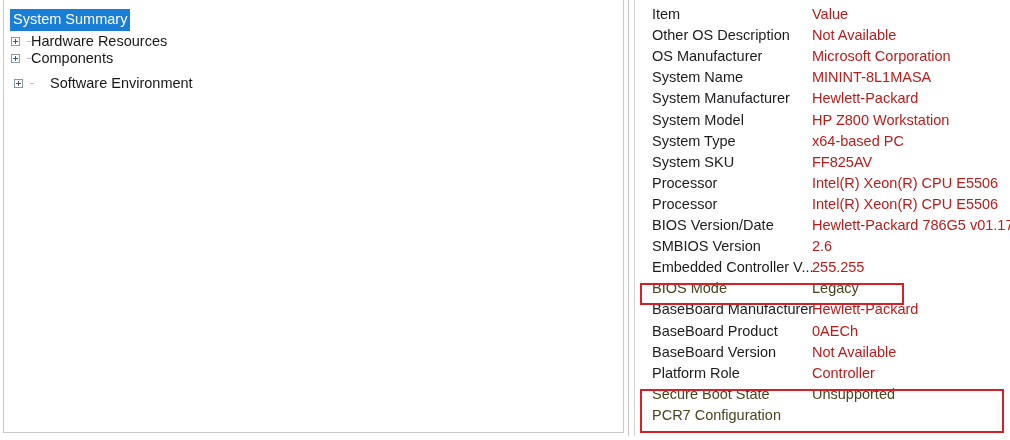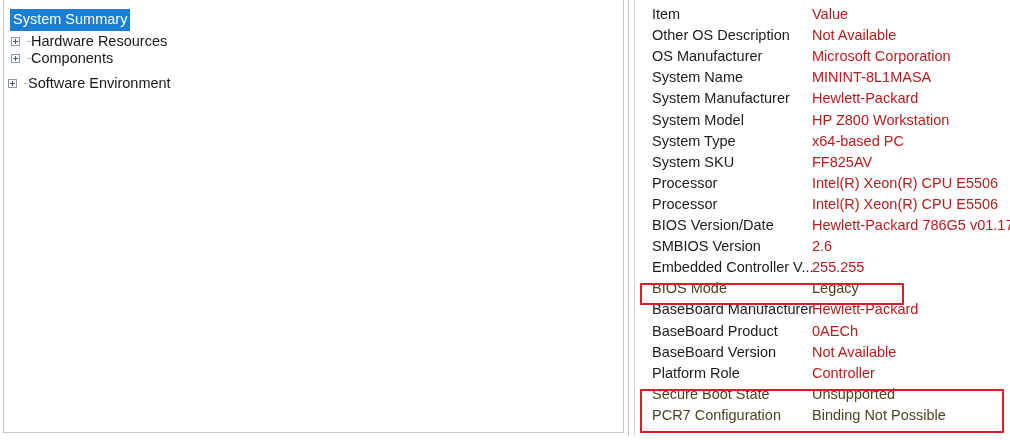--- a/index.html
+++ b/index.html
@@ -36,21 +36,21 @@
     position: absolute;
     left: 0;
     height: 36px;
     display: flex;
     align-items: center;
     white-space: nowrap;
   }
   .tree-row-0 { top: 2px;  left: 6px; }
   .tree-row-1 { top: 23px; left: 6px; }
   .tree-row-2 { top: 40px; left: 6px; justify-content: flex-end; }
-  .tree-row-3 { top: 65px; left: 3px; }
+  .tree-row-3 { top: 65px; left: 9px; gap: 16px; }
 
   .tree-label {
     font-size: 14.5px;
     color: #17181a;
     line-height: 19px;
   }
   .tree-label.selected {
     background: #1a7fd4;
     color: #ffffff;
     padding: 1px 3px 2px 3px;
@@ -279,21 +279,20 @@
         <div class="detail-row" style="top: 362.7px;">
           <div class="cell-item">Platform Role</div>
           <div class="cell-value">Controller</div>
         </div>
         <div class="detail-row" style="top: 383.8px;">
           <div class="cell-item hl">Secure Boot State</div>
           <div class="cell-value hl">Unsupported</div>
         </div>
         <div class="detail-row" style="top: 404.9px;">
           <div class="cell-item hl">PCR7 Configuration</div>
-          <div class="cell-value hl">Binding Not Possible</div>
         </div>
       </div>
   </div>
 
   <div class="redbox" id="redbox-bios"></div>
   <div class="redbox" id="redbox-secureboot"></div>
 
 </div>
 
 </body></html>

